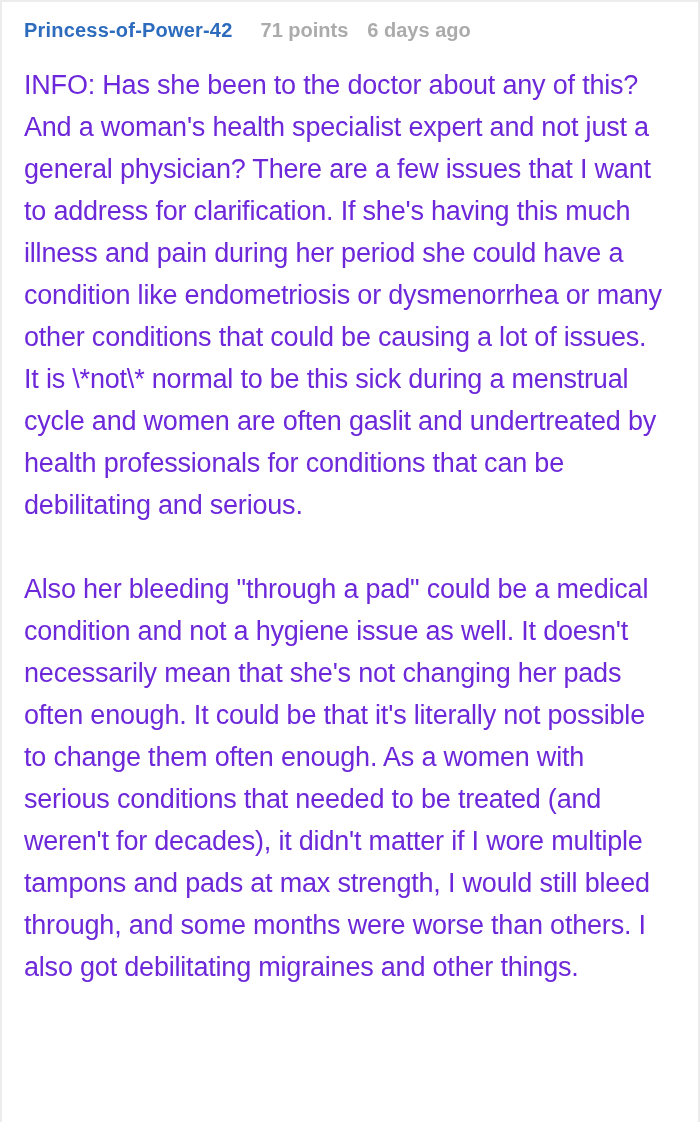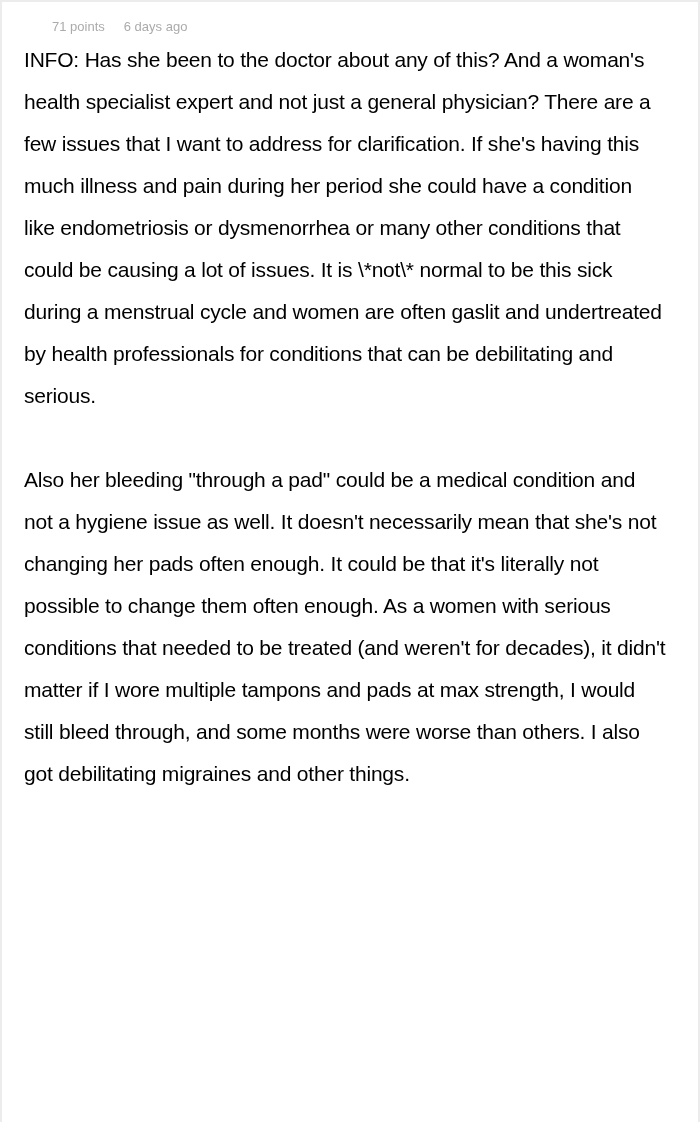--- a/index.html
+++ b/index.html
@@ -24,43 +24,44 @@
   }
   .username-link {
     font-size: 20px;
     font-weight: 700;
     color: #2d6bbd;
     text-decoration: none;
     letter-spacing: 0.2px;
     cursor: pointer;
   }
   .meta-text {
-    font-size: 13px;
-    font-weight: 400;
+    font-size: 20px;
+    font-weight: 700;
     color: #ababab;
   }
   .points-text { margin-left: 28px; }
   .timestamp-text { margin-left: 19px; }
   .comment-body {
-    margin-top: 5px;
+    margin-top: 22px;
     max-width: 652px;
-    color: #000000;
-    font-size: 21px;
+    color: #6d28d9;
+    font-size: 27px;
     line-height: 42px;
     letter-spacing: -0.2px;
   }
   .comment-paragraph + .comment-paragraph {
     margin-top: 42px;
   }
 </style>
 </head>
 <body>
 
 <div class="comment-card">
   <div class="comment-header">
+    <a class="username-link">Princess-of-Power-42</a>
     <span class="meta-text points-text">71 points</span>
     <span class="meta-text timestamp-text">6 days ago</span>
   </div>
   <div class="comment-body">
     <p class="comment-paragraph">INFO: Has she been to the doctor about any of this? And a woman's health specialist expert and not just a general physician? There are a few issues that I want to address for clarification. If she's having this much illness and pain during her period she could have a condition like endometriosis or dysmenorrhea or many other conditions that could be causing a lot of issues. It is \*not\* normal to be this sick during a menstrual cycle and women are often gaslit and undertreated by health professionals for conditions that can be debilitating and serious.</p>
     <p class="comment-paragraph">Also her bleeding "through a pad" could be a medical condition and not a hygiene issue as well. It doesn't necessarily mean that she's not changing her pads often enough. It could be that it's literally not possible to change them often enough. As a women with serious conditions that needed to be treated (and weren't for decades), it didn't matter if I wore multiple tampons and pads at max strength, I would still bleed through, and some months were worse than others. I also got debilitating migraines and other things.</p>
   </div>
 </div>
 
 </body></html>

